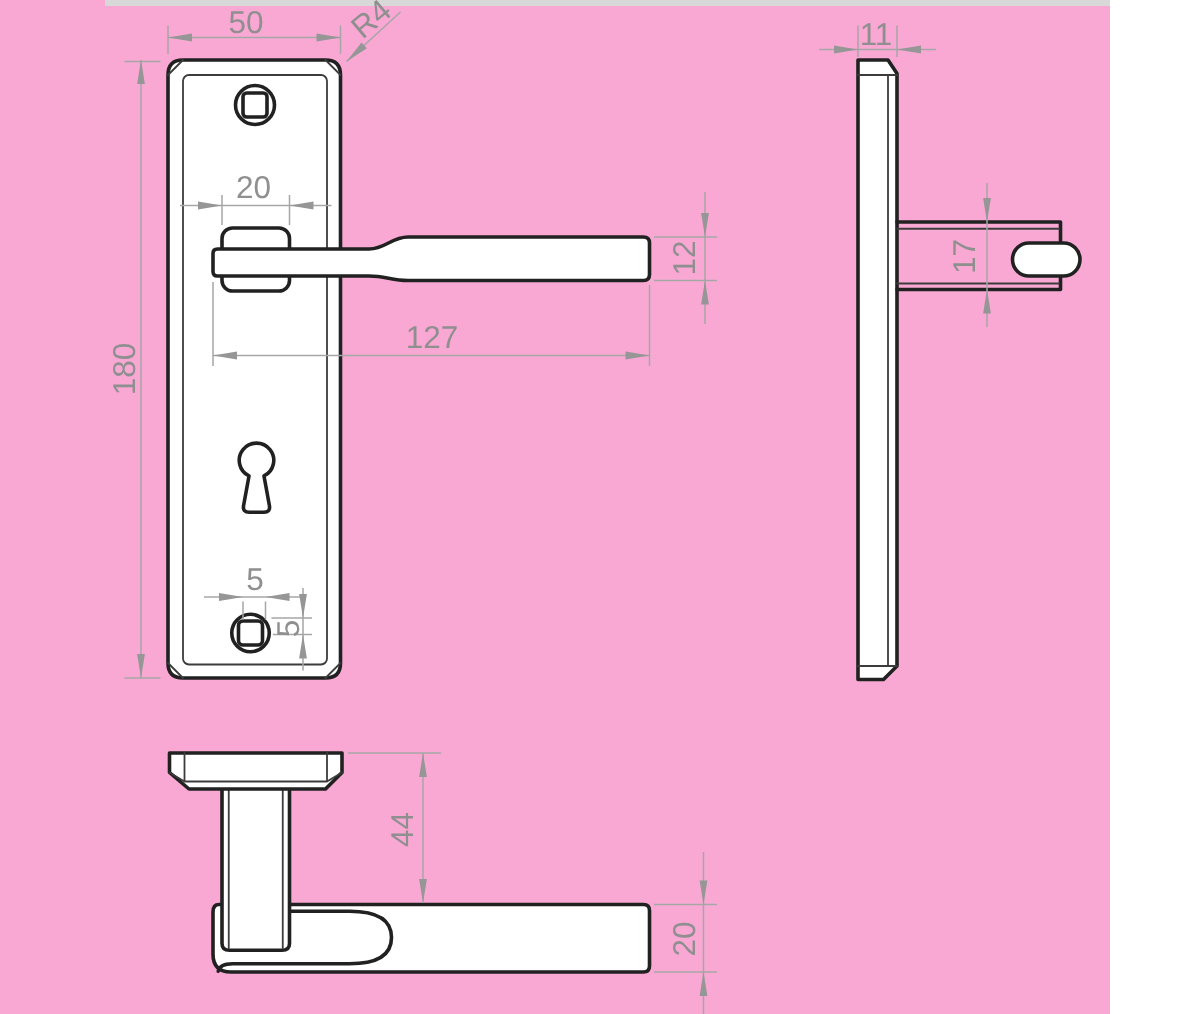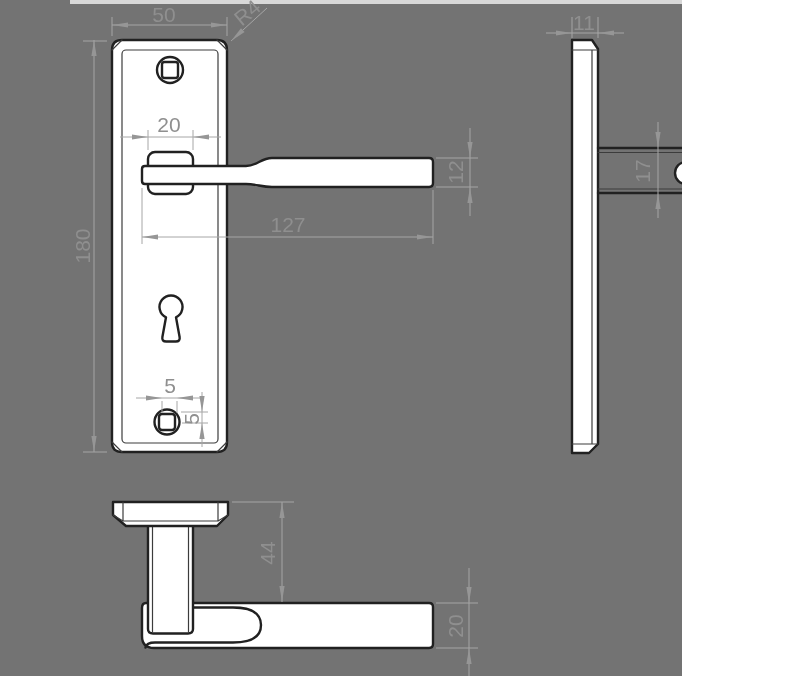--- a/index.html
+++ b/index.html
@@ -1,16 +1,16 @@
 <!DOCTYPE html>
 <html><head>
 <meta charset="utf-8">
 <style>
   html,body{margin:0;padding:0;background:#ffffff;}
-  .stage{position:relative;width:682px;height:676px;background:#737373;overflow:hidden;
+  .stage{position:relative;width:740px;height:676px;background:#f9a8d4;overflow:hidden;
          font-family:"Liberation Sans",sans-serif;}
   .top-strip{position:absolute;left:70px;top:0;width:730px;height:4px;background:#d8d8d8;}
   svg{position:absolute;left:0;top:0;}
   .outline{fill:none;stroke:#212121;stroke-width:2.4;stroke-linejoin:round;stroke-linecap:round;}
   .outline-fill{fill:#ffffff;stroke:#212121;stroke-width:2.4;stroke-linejoin:round;stroke-linecap:round;}
   .detail{fill:none;stroke:#3c3c3c;stroke-width:1.2;stroke-linejoin:round;stroke-linecap:round;}
   .dimline{fill:none;stroke:#a6a6a6;stroke-width:1;}
   .arrow{fill:#969696;stroke:none;}
   .dimtext{fill:#8f8f8f;font-size:21px;text-anchor:middle;}
 </style>

